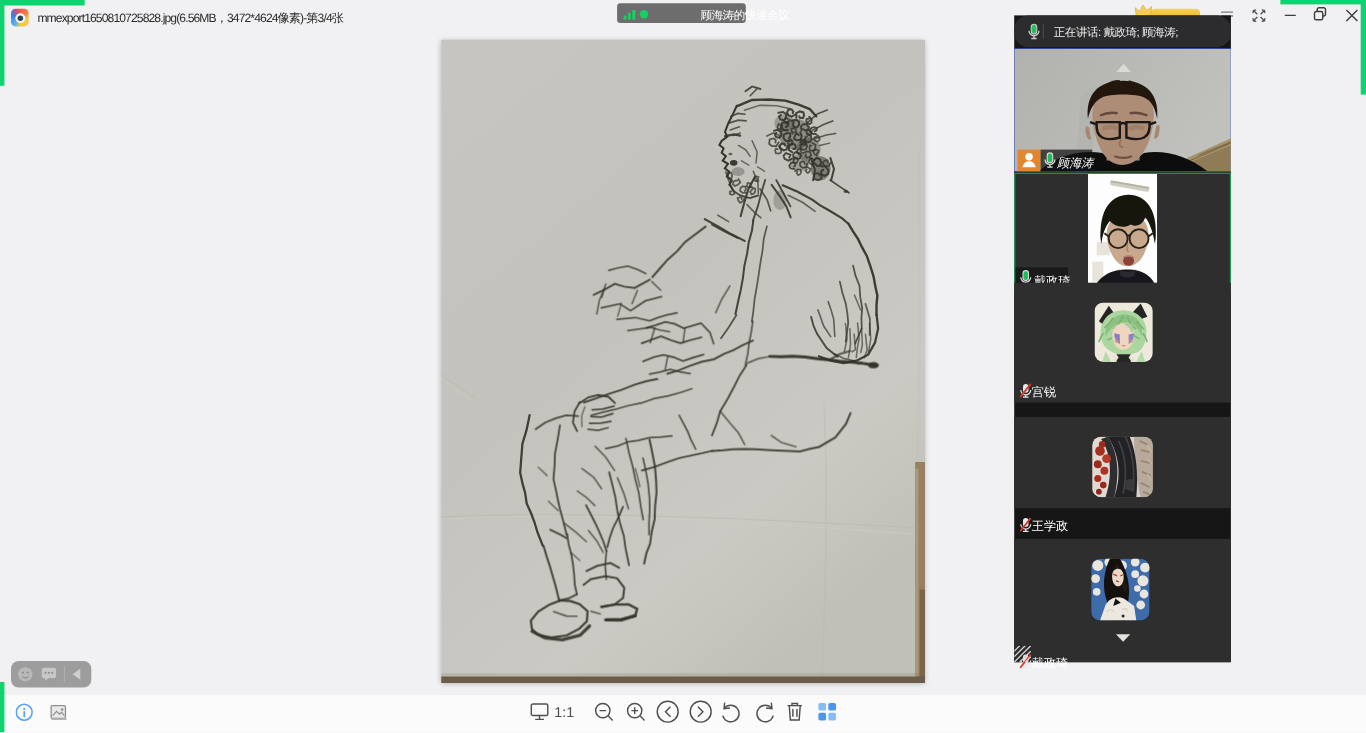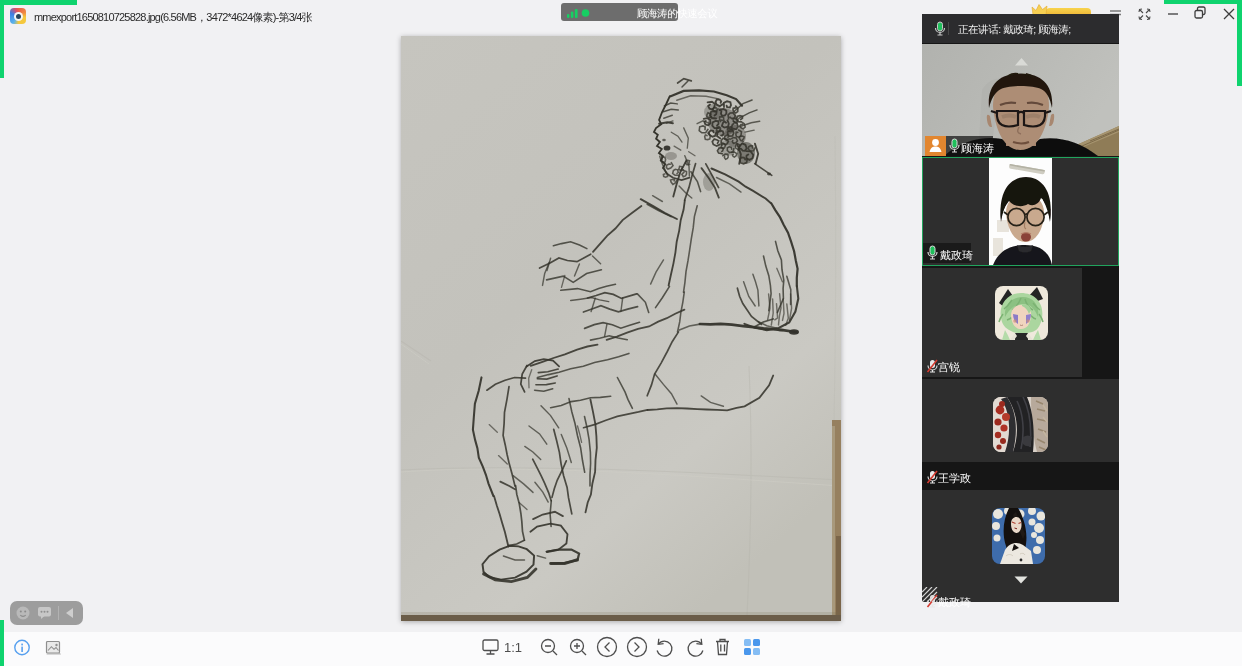--- a/index.html
+++ b/index.html
@@ -322,31 +322,31 @@
     <g>
       <rect x="32.5" y="2.5" width="13" height="11.5" rx="1" fill="#e9e9e9" stroke="#8f8f8f" stroke-width="1.2"></rect>
       <path d="M34 11.5 l3.4 -3.8 l2.6 2.6 l2 -1.8 l2.5 3" stroke="#8f8f8f" stroke-width="1.1" fill="none"></path>
       <circle cx="42.5" cy="6" r="1.2" fill="#8f8f8f"></circle>
       <path d="M33.5 14 h12.5 l1 1.5 h-14.5 z" fill="#b5b5b5"></path>
     </g>
   </svg>
 
   <div class="abs" style="left:922px;top:14px;width:197px;height:588px;background:#161616;">
 
-    <div class="abs" style="left:0;top:0;width:197px;height:29px;background:#2c2c2e;">
+    <div class="abs" style="left:0;top:0;width:197px;height:29px;background:#2c2c2e;border-radius:13px;">
       <svg class="abs" style="left:12px;top:7px;" width="12" height="16">
         <rect x="3.5" y="1" width="5" height="9" rx="2.5" fill="#20c05c" stroke="#c9c9c9" stroke-width="1"></rect>
         <path d="M1.5 7 a4.5 4.5 0 0 0 9 0" fill="none" stroke="#c9c9c9" stroke-width="1.2"></path>
         <path d="M6 11.5 V14 M3.5 14 h5" stroke="#c9c9c9" stroke-width="1.2"></path>
       </svg>
       <div class="abs" style="left:26px;top:8px;width:1px;height:13px;background:#4a4a4a;"></div>
       <div class="abs" style="left:36px;top:8.5px;font-size:10.5px;color:#eee;letter-spacing:-0.45px;">正在讲话: 戴政琦; 顾海涛;</div>
     </div>
 
-    <div class="abs" style="left:0;top:30px;width:197px;height:112px;background:#1d4ed8;overflow:hidden;">
+    <div class="abs" style="left:0;top:30px;width:197px;height:112px;background:#1d4ed8;overflow:hidden;font-style:italic;">
       <svg width="197" height="112">
         <defs>
           <linearGradient id="wall1" x1="0" y1="0" x2="1" y2="0.35">
             <stop offset="0" stop-color="#b1b2ae"></stop>
             <stop offset="0.55" stop-color="#b9bab6"></stop>
             <stop offset="1" stop-color="#c0c1bd"></stop>
           </linearGradient>
           <filter id="soft1" x="-20%" y="-20%" width="140%" height="140%">
               <feGaussianBlur stdDeviation="0.7"></feGaussianBlur>
             </filter>
@@ -437,21 +437,21 @@
       </svg>
       <div class="abs" style="left:0px;top:85px;width:48px;height:20px;background:rgba(20,20,20,0.72);"></div>
       <svg class="abs" style="left:4px;top:87px;" width="11" height="16">
         <rect x="3" y="1" width="5" height="9" rx="2.5" fill="#1fbf5b" stroke="#dadada" stroke-width="1"></rect>
         <path d="M1 7 a4.5 4.5 0 0 0 9 0" fill="none" stroke="#dadada" stroke-width="1.2"></path>
         <path d="M5.5 11.5 V14 M3 14 h5" stroke="#dadada" stroke-width="1.2"></path>
       </svg>
       <div class="abs" style="left:17px;top:89.5px;font-size:11px;color:#fff;">戴政琦</div>
     </div>
 
-    <div class="abs" style="left:0;top:254px;width:160px;height:109px;background:#2e2e2e;">
+    <div class="abs" style="left:0;top:243px;width:197px;height:109px;background:#2e2e2e;">
       <svg class="abs" style="left:73px;top:18px;" width="53" height="54">
         <defs>
             <clipPath id="av3clip">
               <rect width="53" height="54" rx="8"></rect>
             </clipPath>
           </defs>
         <g clip-path="url(#av3clip)">
           <rect width="53" height="54" fill="#efe9dc"></rect>
           <polygon points="4,17 13,3 20,13 9,21" fill="#242424"></polygon>
           <polygon points="33,11 42,1 48,13 37,17" fill="#242424"></polygon>

